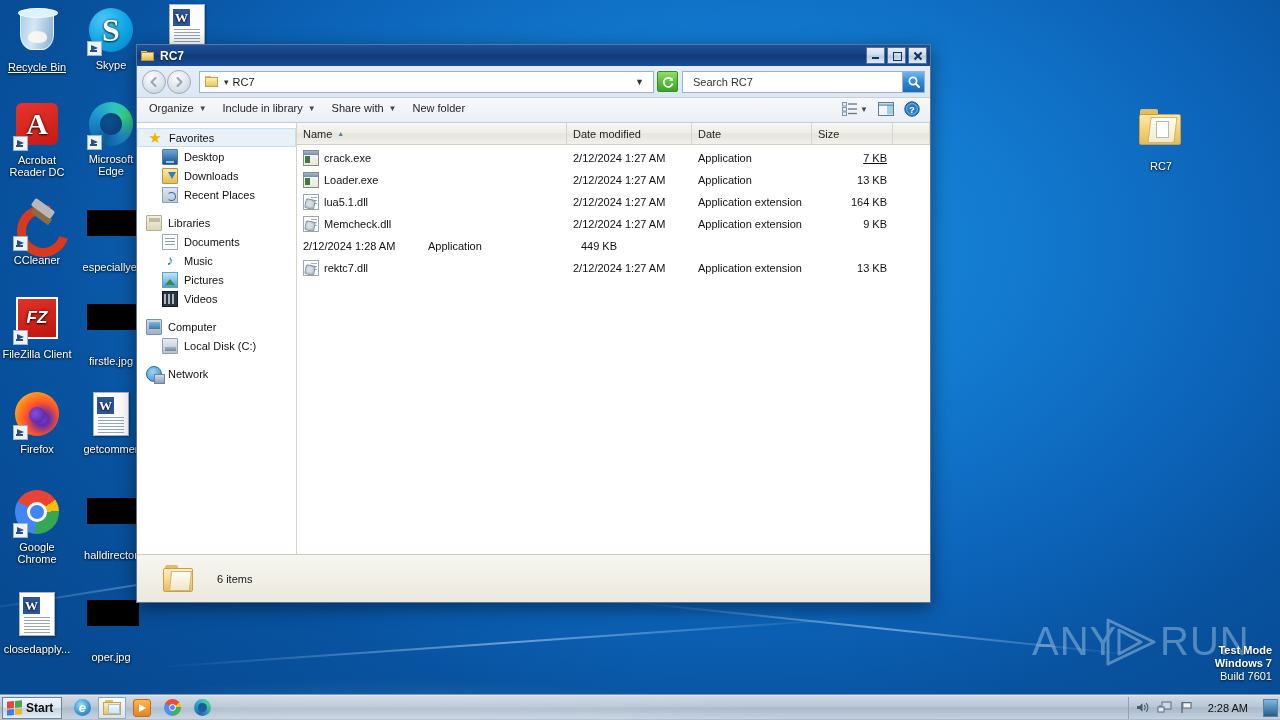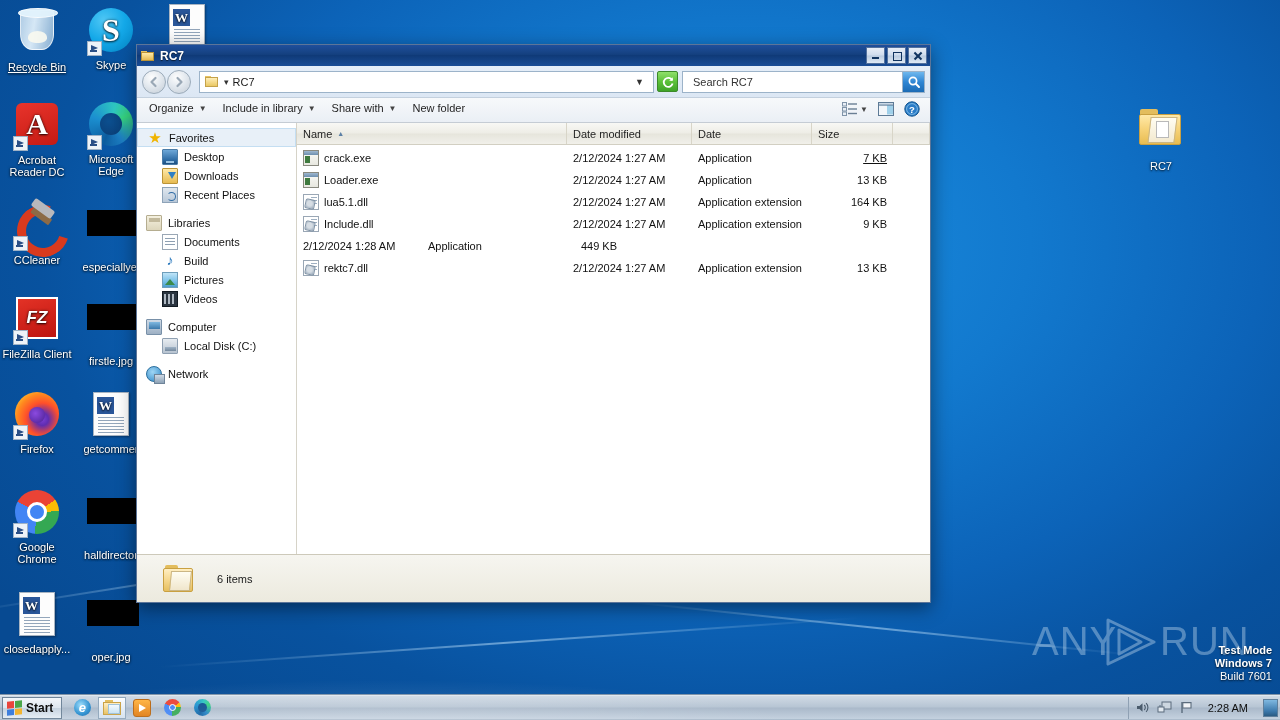--- a/index.html
+++ b/index.html
@@ -845,21 +845,21 @@
           <div class="nav-row head">
             <span class="nav-ico ni-lib"></span>
             <span>Libraries</span>
           </div>
           <div class="nav-row child">
             <span class="nav-ico ni-doc"></span>
             <span>Documents</span>
           </div>
           <div class="nav-row child">
             <span class="nav-ico ni-music">♪</span>
-            <span>Build</span>
+            <span>Music</span>
           </div>
           <div class="nav-row child">
             <span class="nav-ico ni-pic"></span>
             <span>Pictures</span>
           </div>
           <div class="nav-row child">
             <span class="nav-ico ni-vid"></span>
             <span>Videos</span>
           </div>
         </div>
@@ -930,21 +930,21 @@
               <span>lua5.1.dll</span>
             </span>
             <span class="fcell" style="width:125px;">2/12/2024 1:27 AM</span>
             <span class="fcell" style="width:120px;">Application extension</span>
             <span class="fcell num" style="width:81px;">164 KB</span>
           </div>
 
           <div class="frow">
             <span class="fcell" style="width:270px;">
               <span class="ficon fi-dll"></span>
-              <span>Include.dll</span>
+              <span>Memcheck.dll</span>
             </span>
             <span class="fcell" style="width:125px;">2/12/2024 1:27 AM</span>
             <span class="fcell" style="width:120px;">Application extension</span>
             <span class="fcell num" style="width:81px;">9 KB</span>
           </div>
 
           <div class="frow">
             <span class="fcell" style="width:125px;">2/12/2024 1:28 AM</span>
             <span class="fcell" style="width:120px;">Application</span>
             <span class="fcell num" style="width:81px;">449 KB</span>

